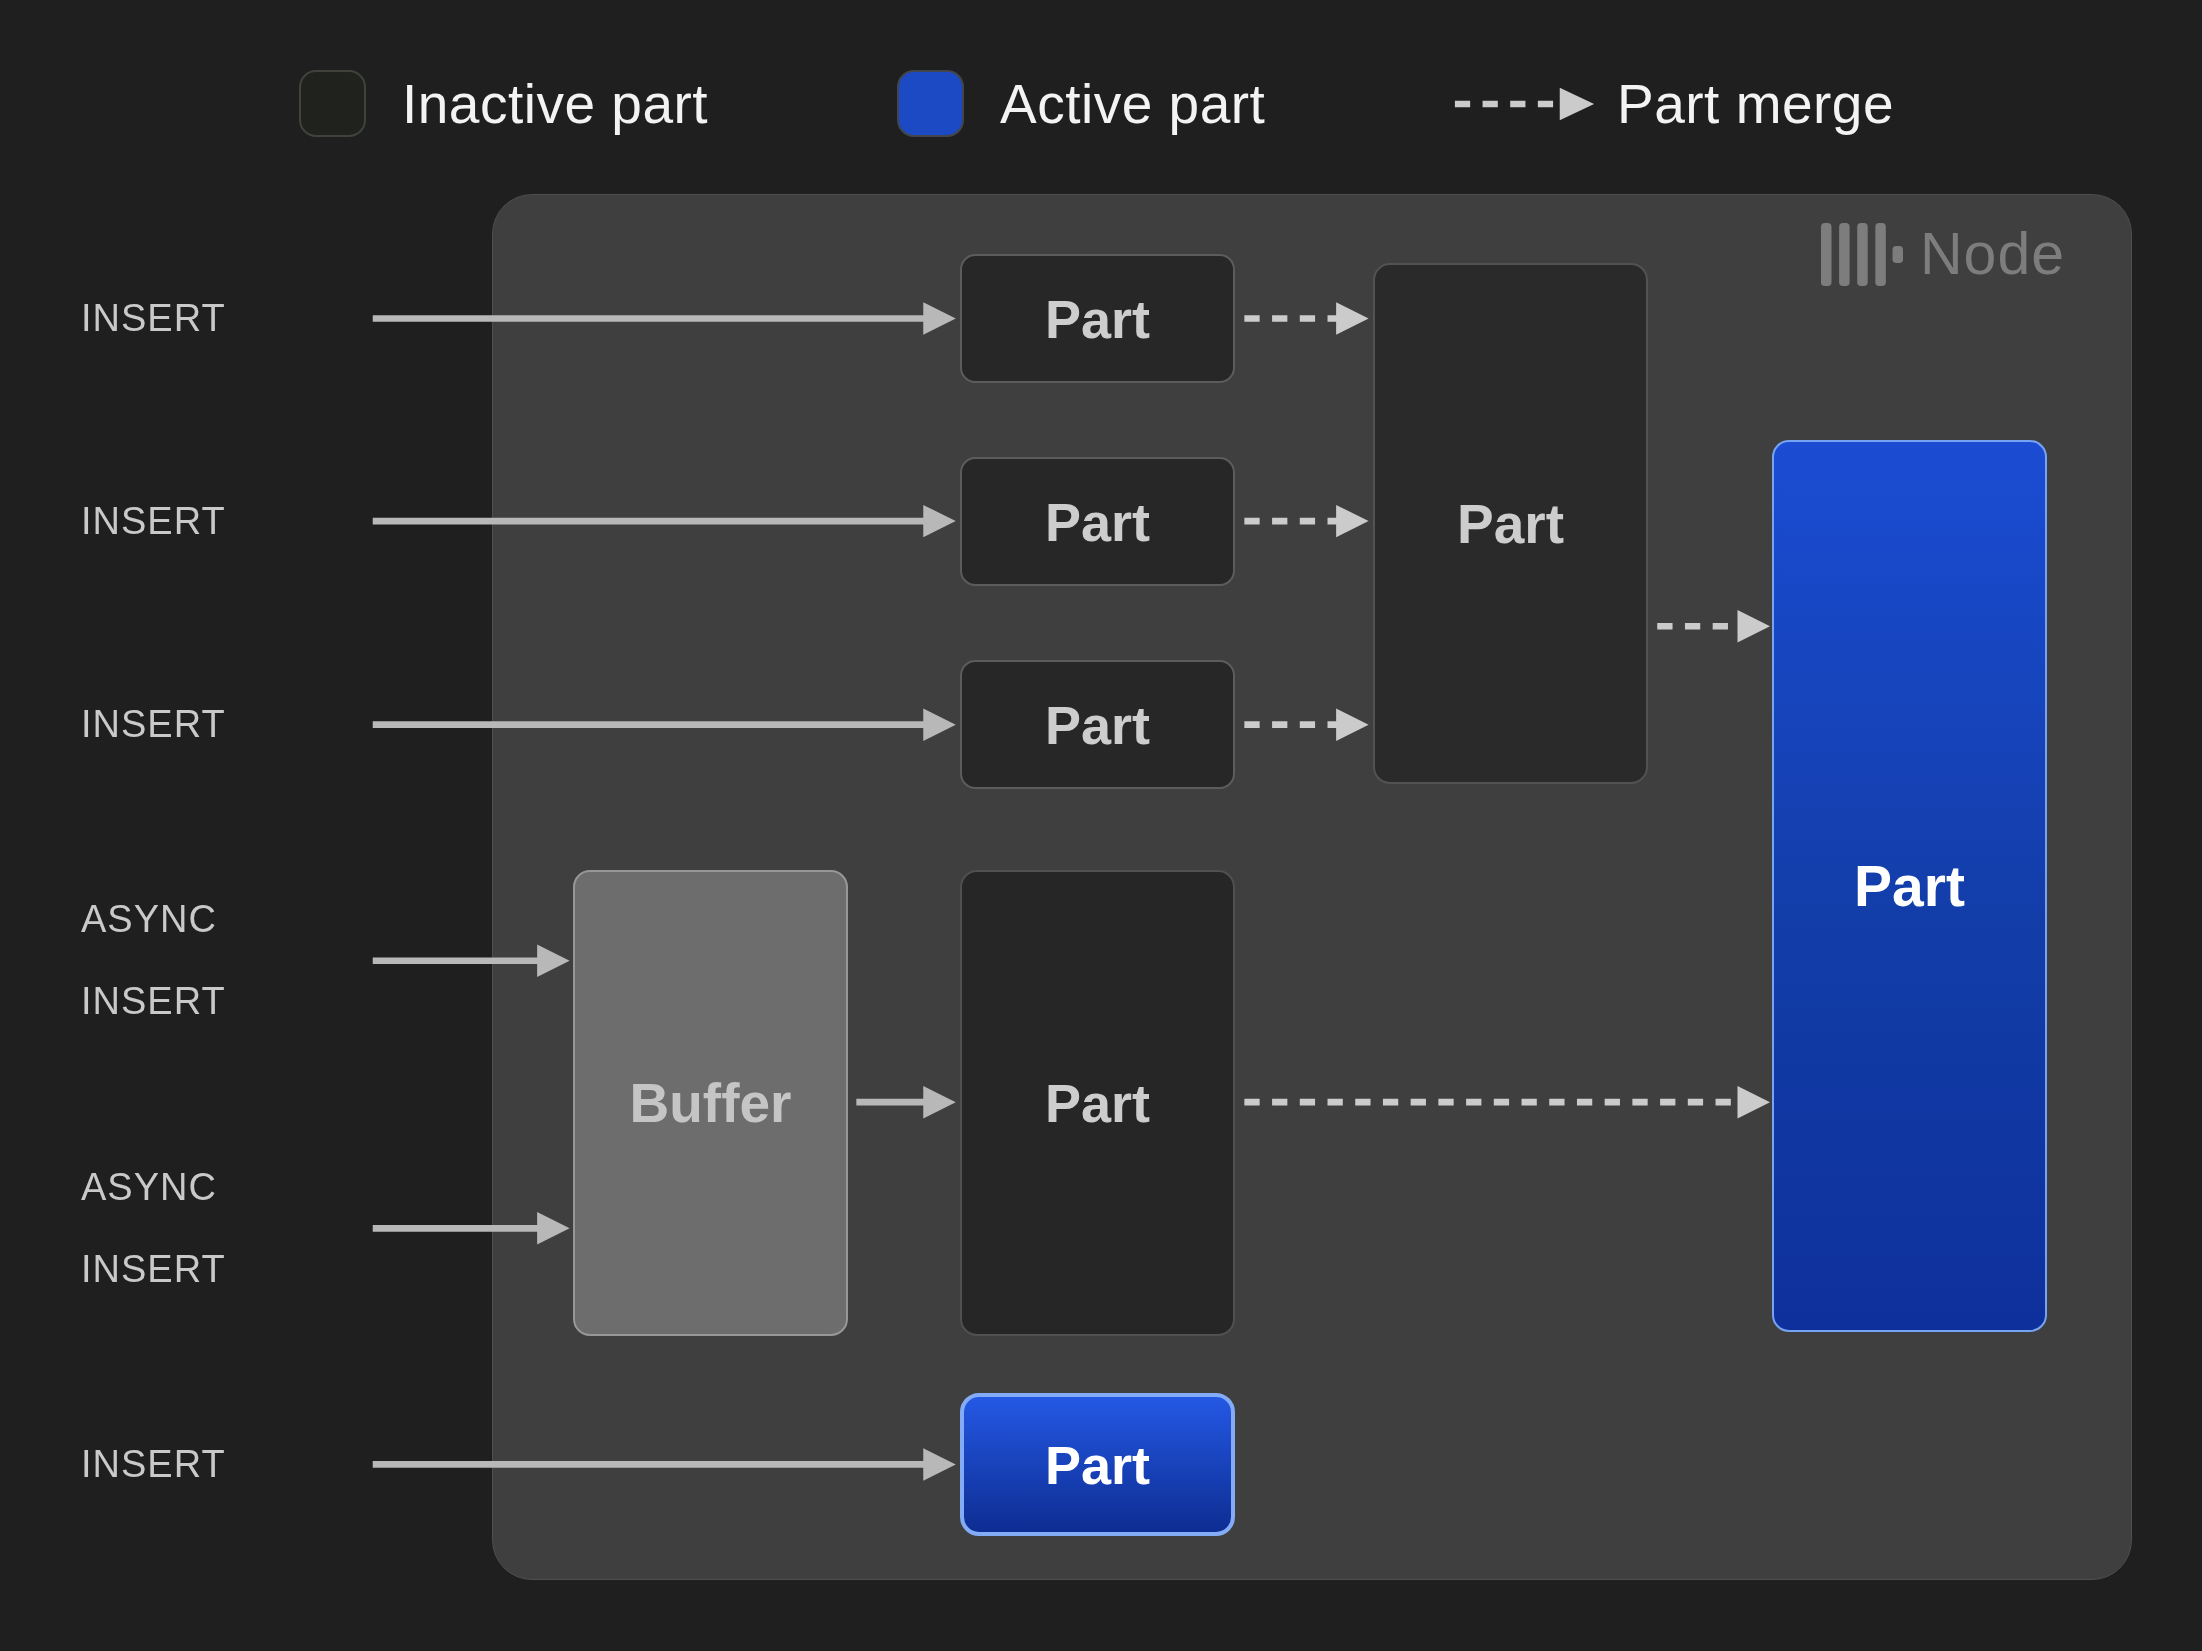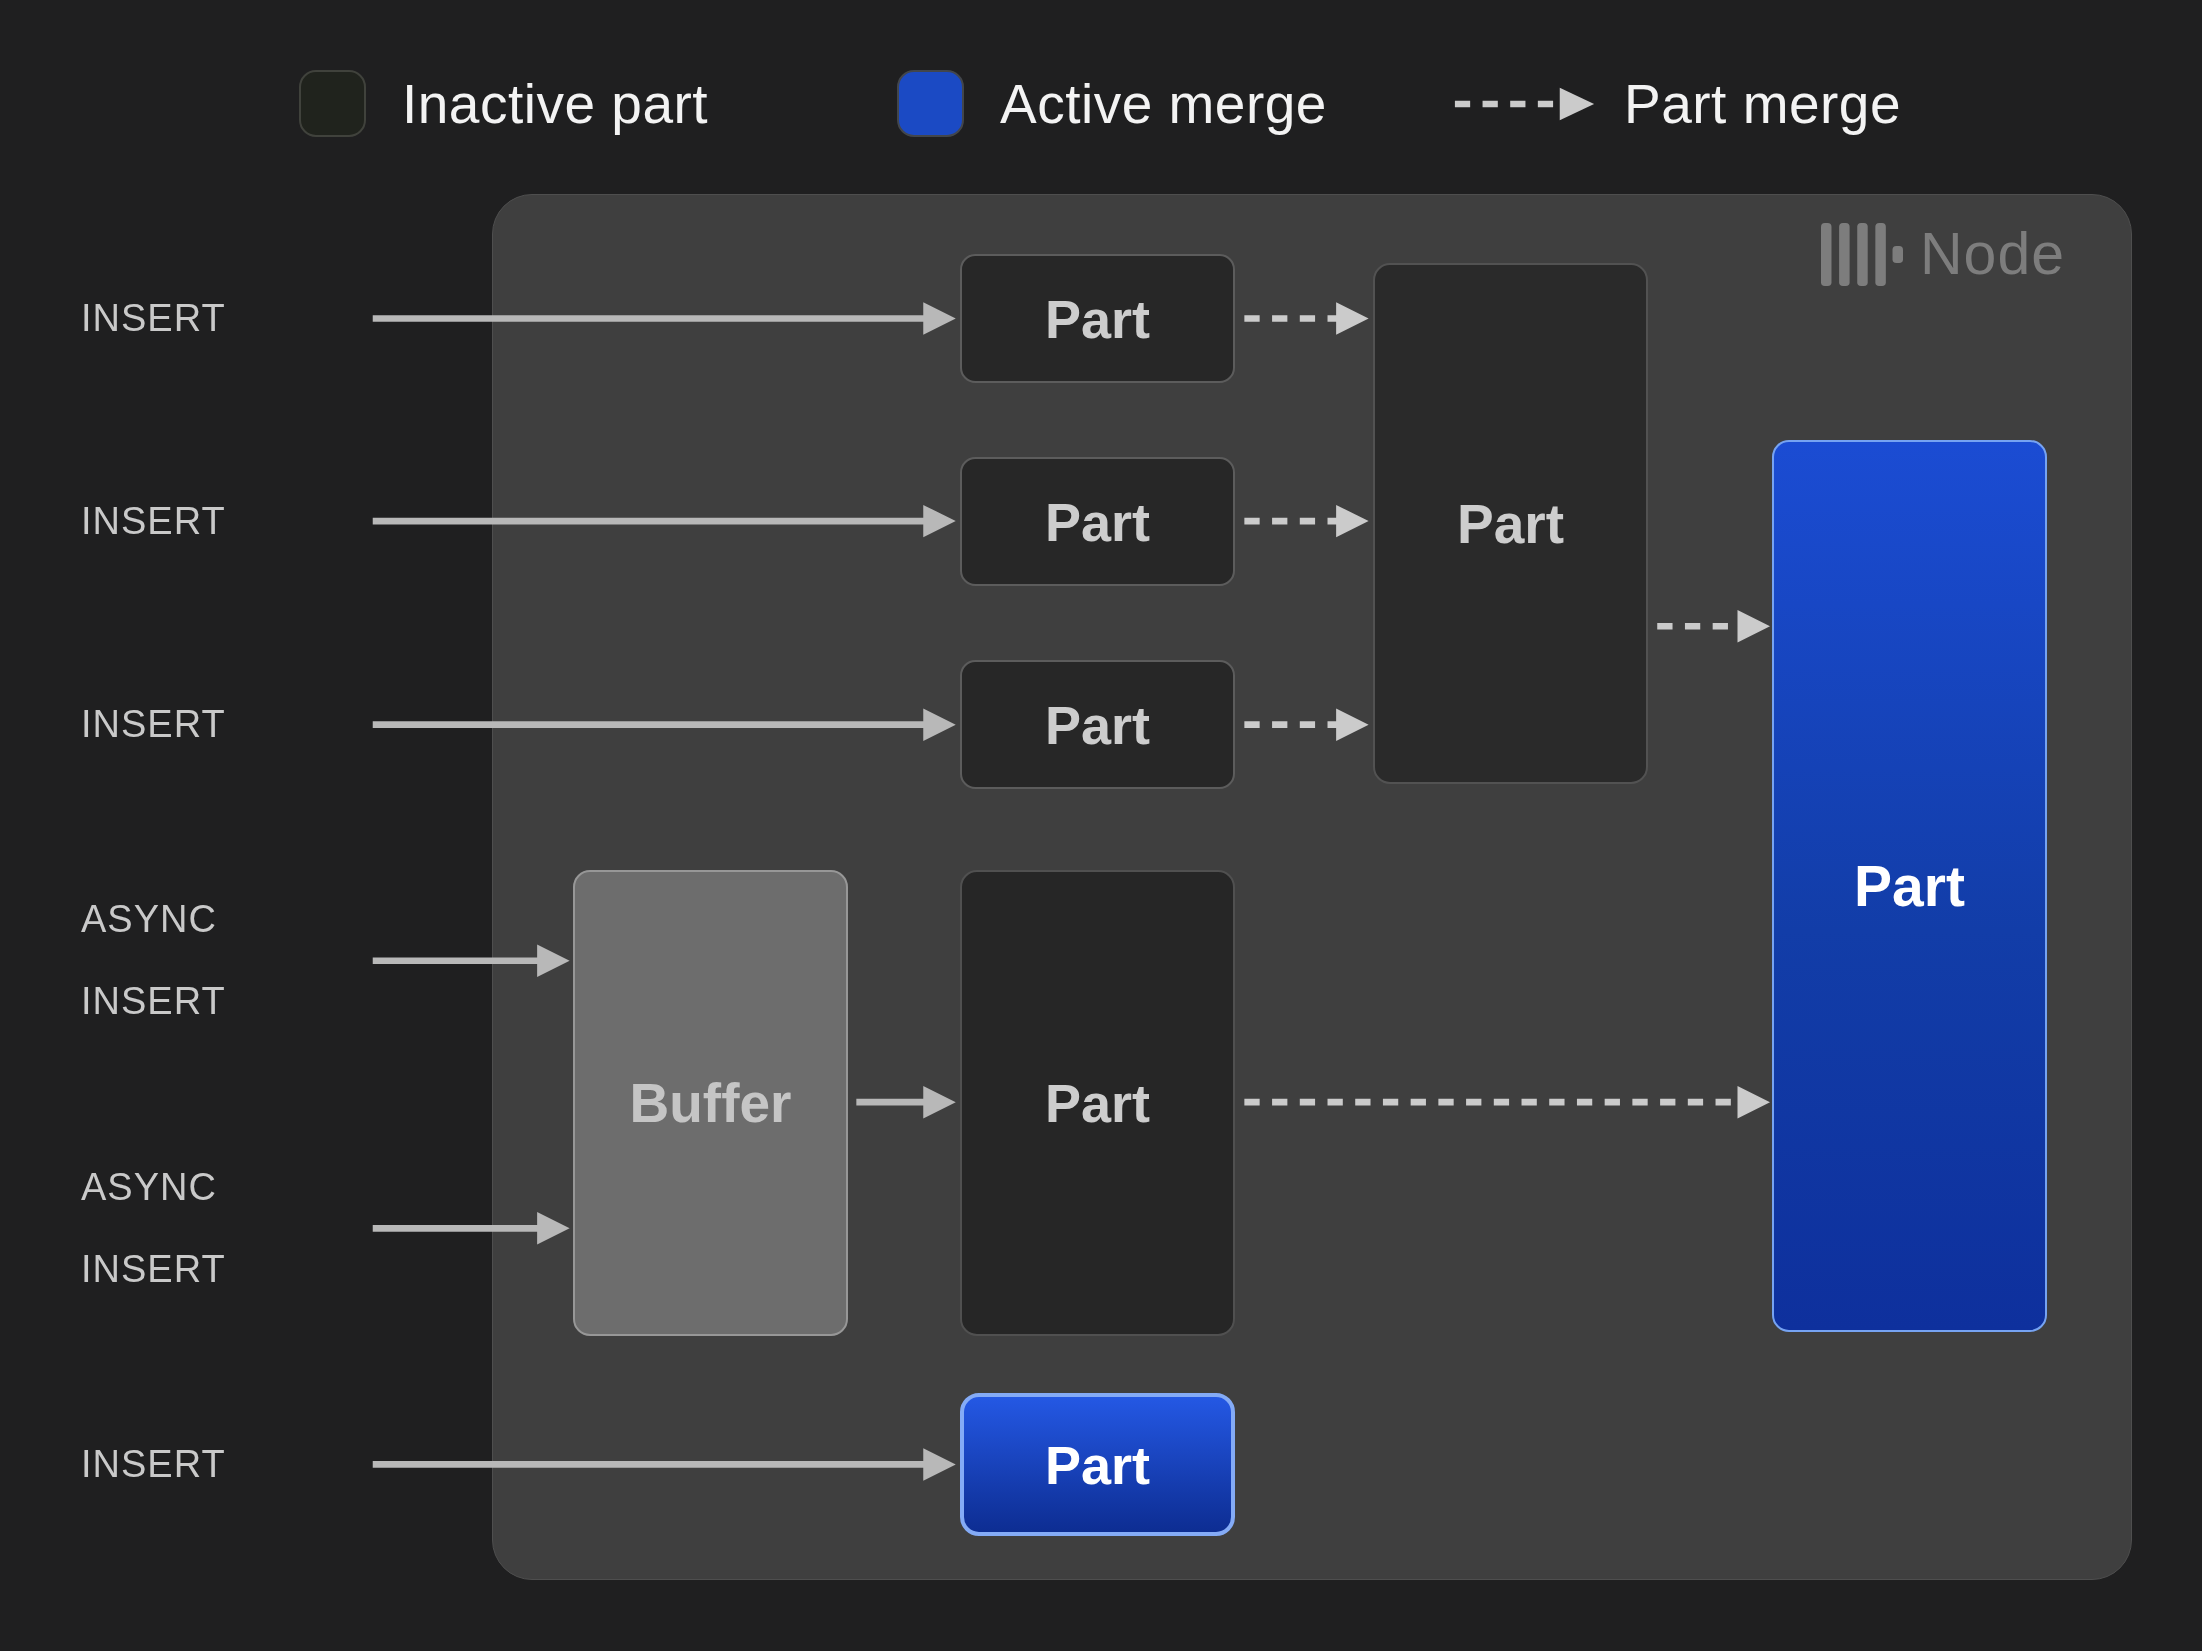--- a/index.html
+++ b/index.html
@@ -99,24 +99,24 @@
 
 <div class="stage">
 
   <div class="legend-item" style="left:299px">
     <div class="swatch inactive"></div>
     <div class="legend-label">Inactive part</div>
   </div>
 
   <div class="legend-item" style="left:897px">
     <div class="swatch active"></div>
-    <div class="legend-label">Active merge</div>
-  </div>
-
-  <div class="legend-item" style="left:1453px;gap:28px">
+    <div class="legend-label">Active part</div>
+  </div>
+
+  <div class="legend-item" style="left:1453px;gap:21px">
     <svg class="legend-arrow-svg" width="143" height="42" viewBox="0 0 150 44">
       <line class="dash-line" x1="2" y1="22" x2="110" y2="22"></line>
       <polygon class="dash-head" points="112,5 112,39 148,22"></polygon>
     </svg>
     <div class="legend-label">Part merge</div>
   </div>
 
   <div class="node"></div>
 
   <div class="node-title">

